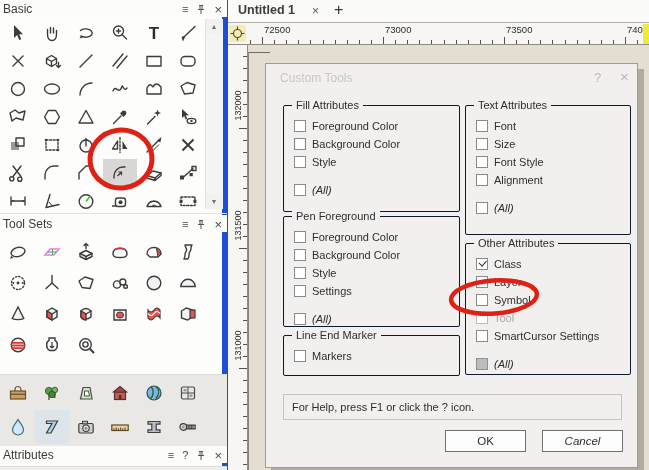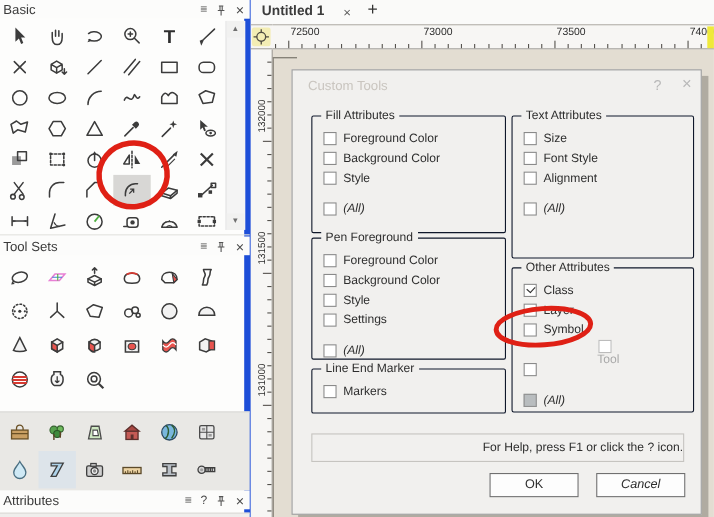--- a/index.html
+++ b/index.html
@@ -47,26 +47,26 @@
   
   #dialog{position:absolute;left:37px;top:47px;width:373px;height:405px;background:#f1f0ee;border:1px solid #9c9c9c;box-sizing:border-box;box-shadow:6px 6px 0 rgba(112,110,102,0.45);margin-top:16px;}
   #dlg-title{position:absolute;left:14px;top:7px;font-size:12px;color:#c9c5bf;}
   #dlg-help{position:absolute;left:328px;top:6px;font-size:13px;color:#b8b8b8;}
   #dlg-close{position:absolute;left:354px;top:4px;font-size:15px;color:#b8b8b8;}
   .group{position:absolute;border:1px solid #0f172a;border-radius:2px;box-sizing:border-box;}
   .grp-label{position:absolute;left:8px;top:-7px;background:#f1f0ee;padding:0 4px;font-size:11px;color:#2e2e2e;white-space:nowrap;}
   .grp-body{padding:11px 0 0 10px;}
   .cbrow{height:18px;display:flex;align-items:center;font-size:11px;color:#2e2e2e;white-space:nowrap;}
   .cbrow.all{margin-top:10px;font-style:italic;}
-  .cbrow.disabled{color:#a9a9a9;flex-direction:column;}
+  .cbrow.disabled{color:#a9a9a9;}
   .cb{width:12px;height:12px;background:#fff;border:1px solid #8a8a8a;box-sizing:border-box;margin-right:6px;position:relative;flex:none;}
   .cbrow.disabled .cb{border-color:#bcbcbc;}
   .cb.checked:after{content:"";position:absolute;left:2px;top:1px;width:6px;height:3.5px;border-left:1.6px solid #2f2f2f;border-bottom:1.6px solid #2f2f2f;transform:rotate(-48deg);}
   .cb.indeterminate{background:#b9bdbf;border-color:#919191;}
-  #help-box{position:absolute;left:17px;top:330px;width:339px;height:26px;border:1px solid #c6c4c0;box-sizing:border-box;font-size:11px;color:#2e2e2e;line-height:24px;padding-left:8px;text-align:right;}
+  #help-box{position:absolute;left:17px;top:330px;width:339px;height:26px;border:1px solid #c6c4c0;box-sizing:border-box;font-size:11px;color:#2e2e2e;line-height:24px;padding-left:8px;}
   .btn{position:absolute;top:366px;width:81px;height:22px;background:#fdfdfd;border:1px solid #707070;box-sizing:border-box;font-size:11.5px;color:#2e2e2e;text-align:center;line-height:20px;}
   #btn-ok{left:179px;}
   #btn-cancel{left:276px;font-style:italic;}
   
   #anno{position:absolute;left:0;top:0;width:649px;height:470px;pointer-events:none;}
 </style>
 </head>
 <body>
 
 <div id="left-panel">
@@ -733,20 +733,24 @@
               <span class="cb"></span>
               <span>Markers</span>
             </div>
           </div>
         </div>
         <div class="group" style="left: 199px; top: 41px; width: 166px; height: 130px;">
           <span class="grp-label">Text Attributes</span>
           <div class="grp-body">
             <div class="cbrow">
               <span class="cb"></span>
+              <span>Font</span>
+            </div>
+            <div class="cbrow">
+              <span class="cb"></span>
               <span>Size</span>
             </div>
             <div class="cbrow">
               <span class="cb"></span>
               <span>Font Style</span>
             </div>
             <div class="cbrow">
               <span class="cb"></span>
               <span>Alignment</span>
             </div>
@@ -770,20 +774,21 @@
             <div class="cbrow">
               <span class="cb"></span>
               <span>Symbol</span>
             </div>
             <div class="cbrow disabled">
               <span class="cb"></span>
               <span>Tool</span>
             </div>
             <div class="cbrow">
               <span class="cb"></span>
+              <span>SmartCursor Settings</span>
             </div>
             <div class="cbrow all">
               <span class="cb indeterminate"></span>
               <span>(All)</span>
             </div>
           </div>
         </div>
       </div>
     <div id="help-box">For Help, press F1 or click the ? icon.</div>
     <div class="btn" id="btn-ok">OK</div>

